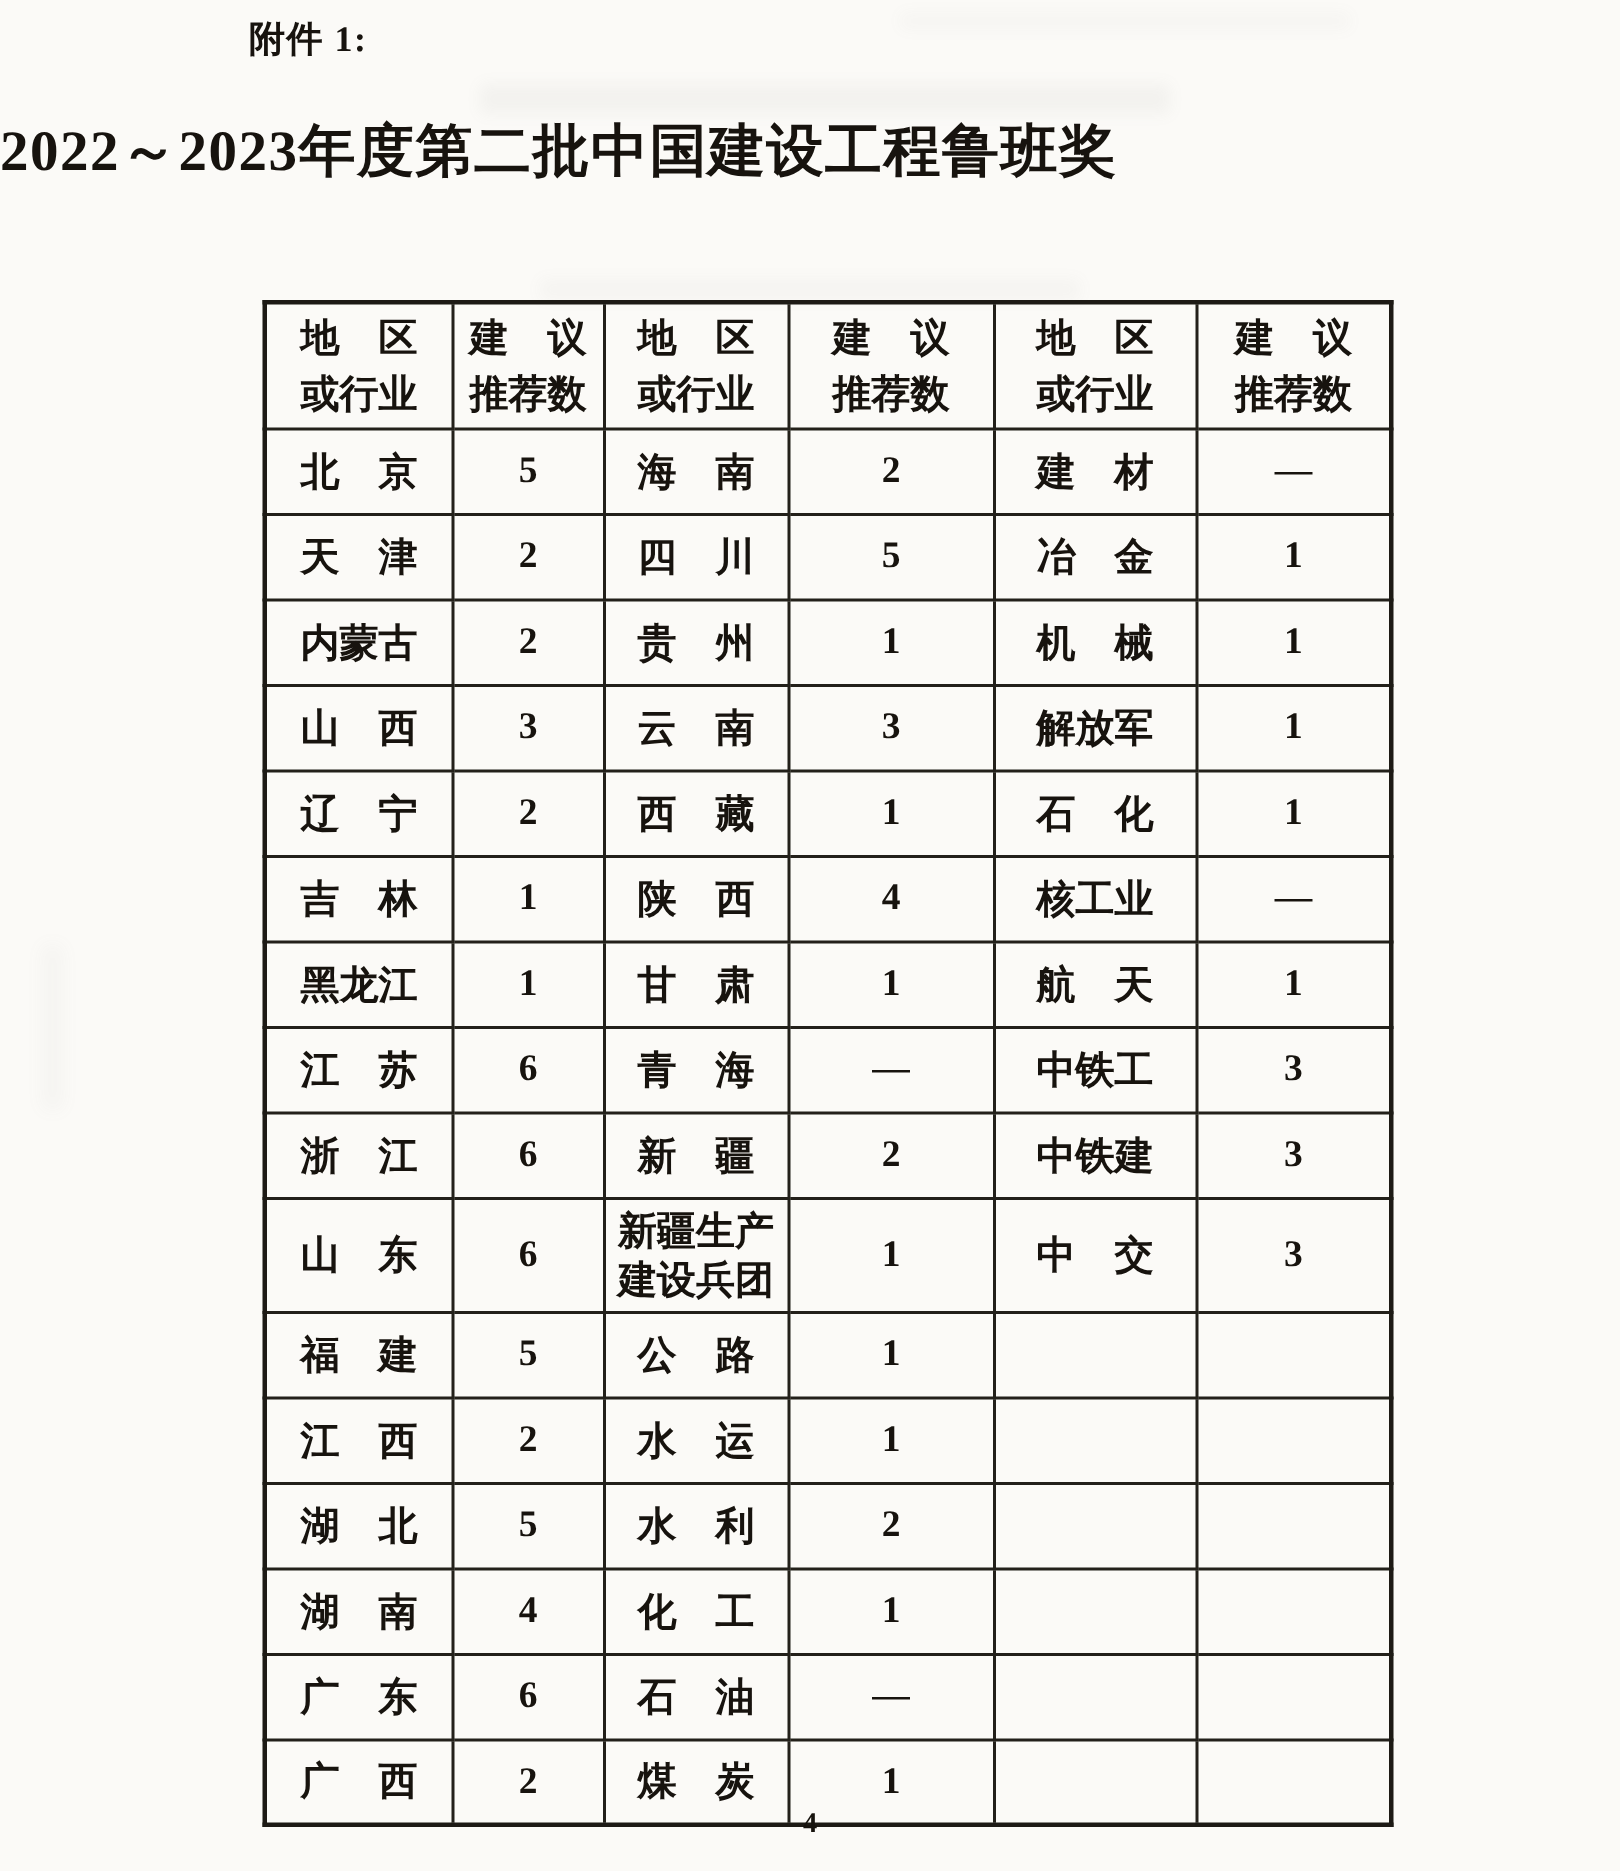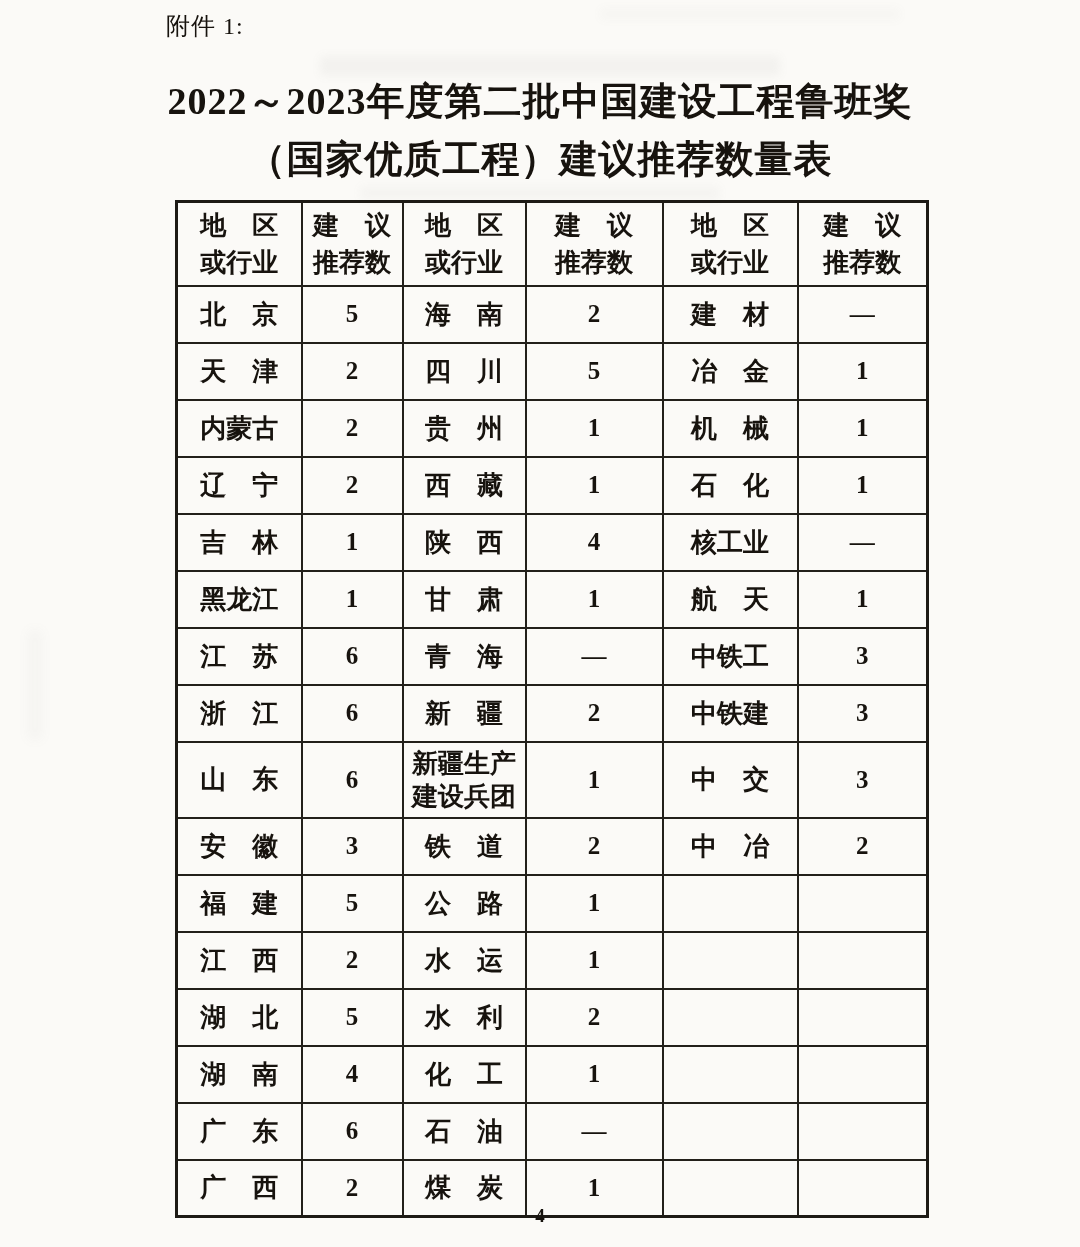--- a/index.html
+++ b/index.html
@@ -13,25 +13,25 @@
   }
   
   .artifact{position:absolute;background:#8a8a86;pointer-events:none;}
   .artifact.a1{top:56px;left:320px;width:460px;height:20px;opacity:.07;filter:blur(5px);}
   .artifact.a2{top:186px;left:360px;width:360px;height:14px;opacity:.05;filter:blur(5px);}
   .artifact.a3{top:630px;left:28px;width:14px;height:110px;opacity:.05;filter:blur(6px);}
   .artifact.a4{top:8px;left:600px;width:300px;height:12px;opacity:.04;filter:blur(5px);}
 
   .attachment-label{
     position:absolute;top:10px;left:166px;
-    font-size:24px;font-weight:400;letter-spacing:1px;
+    font-size:24px;font-weight:700;letter-spacing:1px;
   }
   .doc-title{
     position:absolute;top:72px;left:0;width:1080px;
-    text-align:center;font-weight:700;
+    text-align:left;font-weight:700;
     font-size:38px;line-height:58px;letter-spacing:1px;
   }
   .table-wrap{position:absolute;top:200px;left:175px;}
   table.rec-table{
     border-collapse:collapse;table-layout:fixed;width:751px;
     border:3px solid #1d1a15;
   }
   .rec-table th,.rec-table td{
     border:2px solid #23201a;
     text-align:center;vertical-align:middle;
@@ -53,21 +53,20 @@
 
 <div class="artifact a1"></div>
 <div class="artifact a2"></div>
 <div class="artifact a3"></div>
 <div class="artifact a4"></div>
 
 <div class="attachment-label">附件 1:</div>
 
 <div class="doc-title">
   <div>2022～2023年度第二批中国建设工程鲁班奖</div>
-  <div>（国家优质工程）建议推荐数量表</div>
 </div>
 
 <div class="table-wrap">
 <table class="rec-table">
   <colgroup>
     <col style="width:125px">
         <col style="width:101px">
     <col style="width:123px">
         <col style="width:137px">
     <col style="width:135px">
@@ -120,20 +119,28 @@
         </tr>
     <tr>
           <td class="region-cell">内蒙古</td>
           <td class="count-cell">2</td>
           <td class="region-cell">贵　州</td>
           <td class="count-cell">1</td>
           <td class="region-cell">机　械</td>
           <td class="count-cell">1</td>
         </tr>
     <tr>
+          <td class="region-cell">山　西</td>
+          <td class="count-cell">3</td>
+          <td class="region-cell">云　南</td>
+          <td class="count-cell">3</td>
+          <td class="region-cell">解放军</td>
+          <td class="count-cell">1</td>
+        </tr>
+    <tr>
           <td class="region-cell">辽　宁</td>
           <td class="count-cell">2</td>
           <td class="region-cell">西　藏</td>
           <td class="count-cell">1</td>
           <td class="region-cell">石　化</td>
           <td class="count-cell">1</td>
         </tr>
     <tr>
           <td class="region-cell">吉　林</td>
           <td class="count-cell">1</td>
@@ -169,28 +176,20 @@
     <tr class="row-tall">
           <td class="region-cell">山　东</td>
           <td class="count-cell">6</td>
           <td class="region-cell">新疆生产
 建设兵团</td>
           <td class="count-cell">1</td>
           <td class="region-cell">中　交</td>
           <td class="count-cell">3</td>
         </tr>
     <tr>
-          <td class="region-cell">安　徽</td>
-          <td class="count-cell">3</td>
-          <td class="region-cell">铁　道</td>
-          <td class="count-cell">2</td>
-          <td class="region-cell">中　冶</td>
-          <td class="count-cell">2</td>
-        </tr>
-    <tr>
           <td class="region-cell">福　建</td>
           <td class="count-cell">5</td>
           <td class="region-cell">公　路</td>
           <td class="count-cell">1</td>
           <td class="region-cell"></td>
           <td class="count-cell"></td>
         </tr>
     <tr>
           <td class="region-cell">江　西</td>
           <td class="count-cell">2</td>

